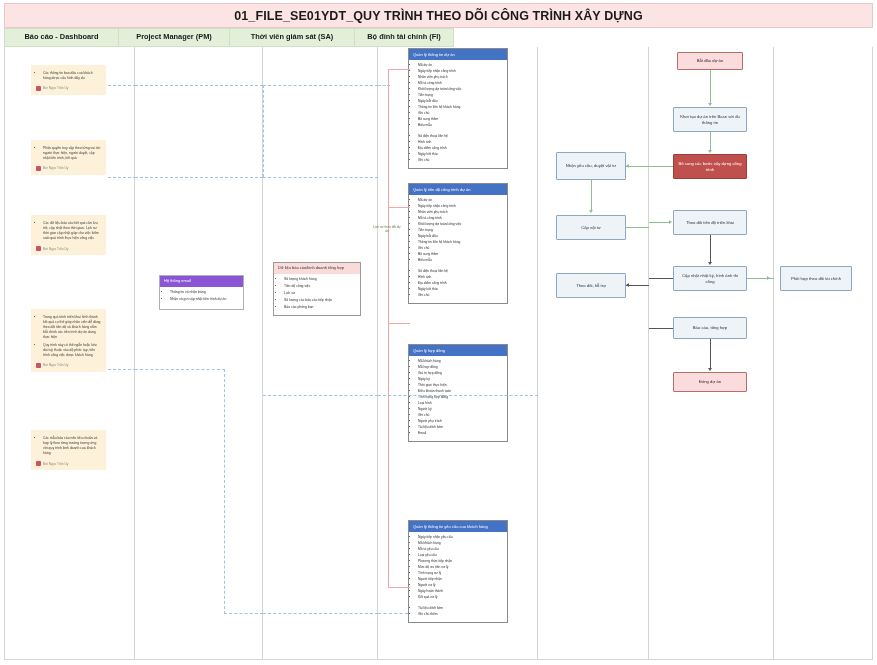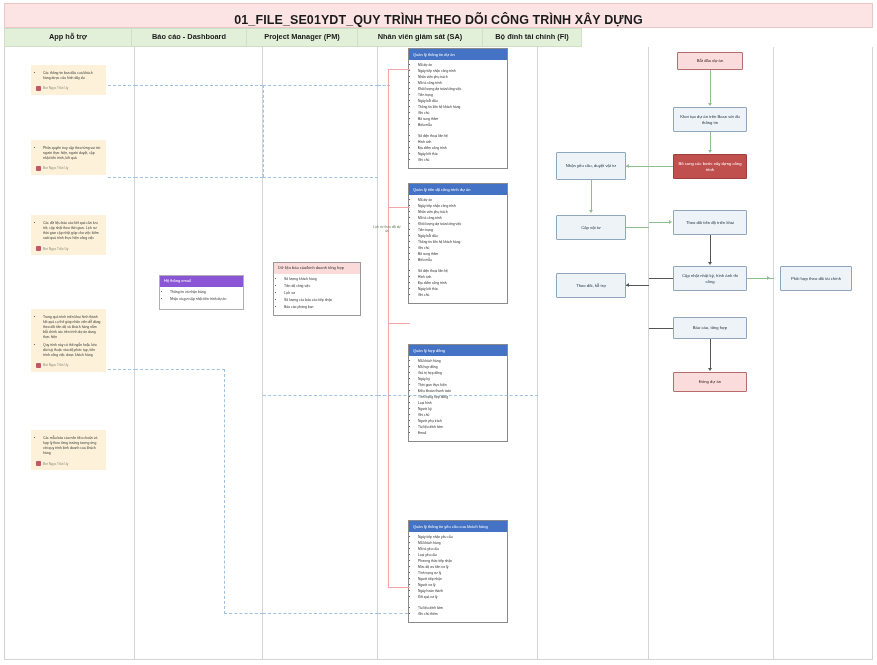--- a/index.html
+++ b/index.html
@@ -15,21 +15,21 @@
     width: 877px; height: 665px;
     background: #ffffff;
   }
 
   
   #title-bar {
     position: absolute; left: 4px; top: 3px;
     width: 869px; height: 25px;
     background: #fce4e4;
     border: 1px solid #e8c8c8;
-    display: flex; align-items: flex-end; justify-content: center;
+    display: flex; align-items: center; justify-content: center;
   }
   #title-bar .title-text {
     font-size: 12.5px; font-weight: bold; color: #1a1a1a;
     letter-spacing: 0.1px;
   }
 
   
   #header-row {
     position: absolute; left: 4px; top: 28px;
     width: 869px; height: 19px;
@@ -187,31 +187,28 @@
 </head>
 <body>
 
 <div id="page">
 
   <div id="title-bar">
     <span class="title-text">01_FILE_SE01YDT_QUY TRÌNH THEO DÕI CÔNG TRÌNH XÂY DỰNG</span>
   </div>
 
   <div id="header-row">
-    <div class="col-head" style="width:128px">
-      <span>App hỗ trợ</span>
-    </div>
     <div class="col-head" style="width:115px">
       <span>Báo cáo - Dashboard</span>
     </div>
     <div class="col-head" style="width:111px">
       <span>Project Manager (PM)</span>
     </div>
     <div class="col-head" style="width:125px">
-      <span>Nhân viên giám sát (SA)</span>
+      <span>Thời viên giám sát (SA)</span>
     </div>
     <div class="col-head" style="width:99px">
       <span>Bộ đính tài chính (FI)</span>
     </div>
   </div>
 
   <div id="body-grid">
 
     <div class="lane" style="width:131px">
 

